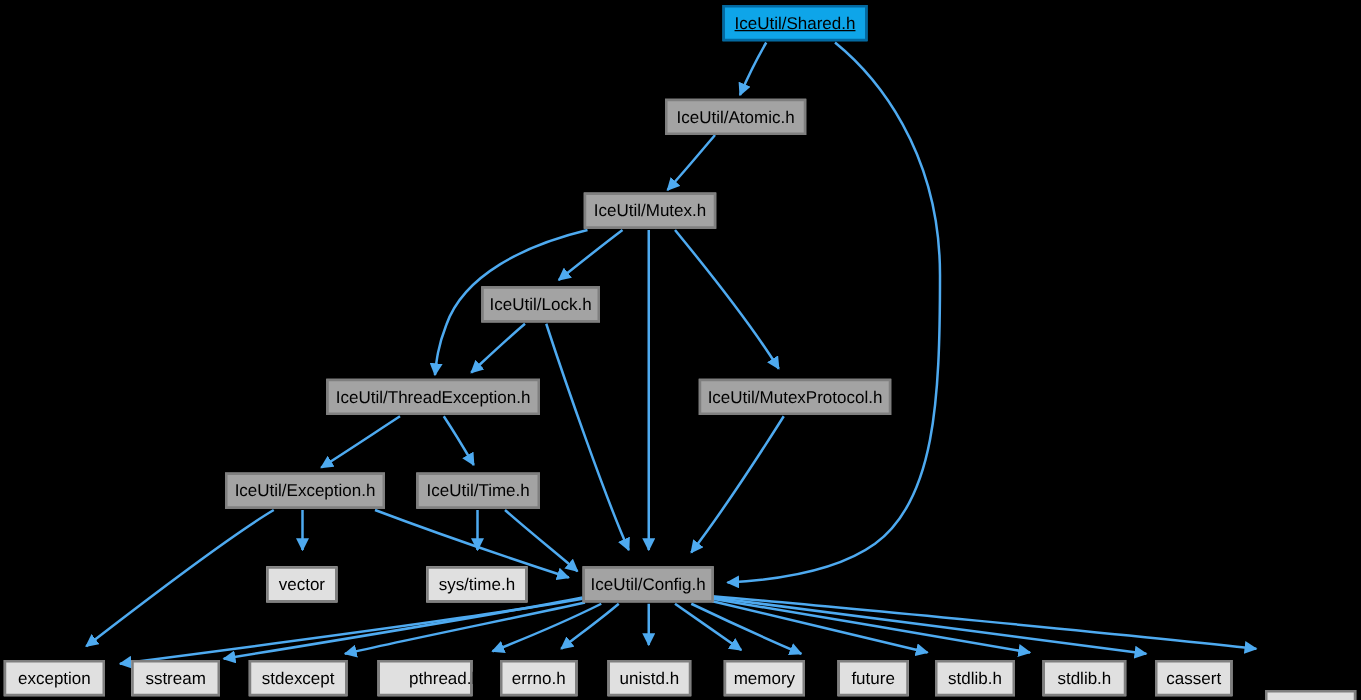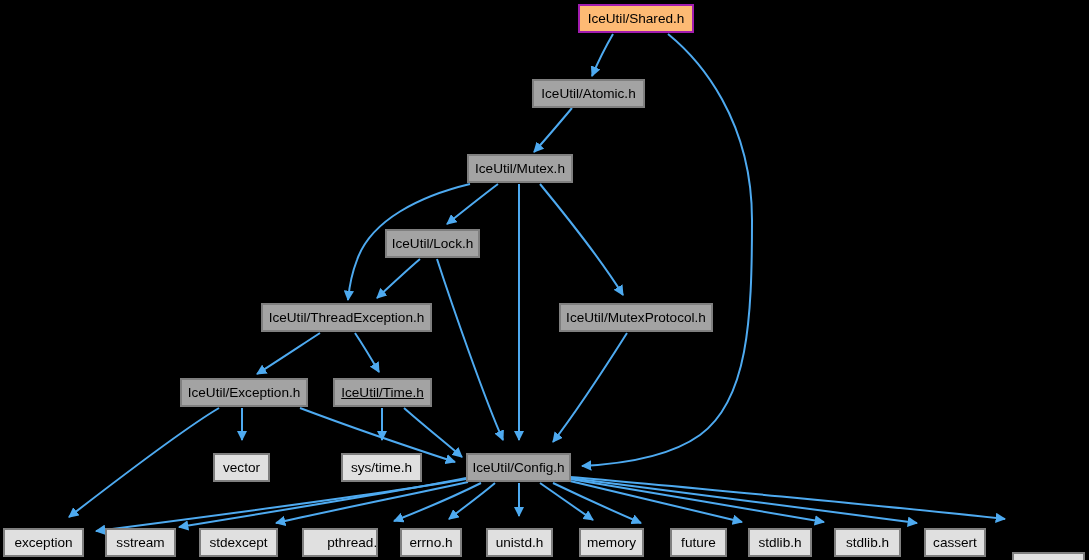--- a/index.html
+++ b/index.html
@@ -29,22 +29,23 @@
     display: flex;
     align-items: center;
     justify-content: center;
     font-size: 13.6px;
     color: #000000;
     white-space: nowrap;
     letter-spacing: 0px;
     line-height: 1;
   }
   .node.root {
-    background: #fdba74;
-    border: 2px solid #a21caf;
+    background: #0ea5e9;
+    border: 2px solid #0369a1;
+    text-decoration: underline;
   }
   .node.internal {
     background: #a3a3a3;
     border: 2px solid #7f7f7f;
   }
   .node.leaf {
     background: #e0e0e0;
     border: 2px solid #7f7f7f;
   }
 </style>
@@ -105,21 +106,21 @@
       </div>
       <div class="node internal" style="left: 261px; top: 303px; width: 171px; height: 29px;">
         <span>IceUtil/ThreadException.h</span>
       </div>
       <div class="node internal" style="left: 559px; top: 303px; width: 154px; height: 29px;">
         <span>IceUtil/MutexProtocol.h</span>
       </div>
       <div class="node internal" style="left: 180px; top: 378px; width: 128px; height: 29px;">
         <span>IceUtil/Exception.h</span>
       </div>
-      <div class="node internal" style="left: 333px; top: 378px; width: 99px; height: 29px; text-decoration: underline;">
+      <div class="node internal" style="left: 333px; top: 378px; width: 99px; height: 29px;">
         <span>IceUtil/Time.h</span>
       </div>
       <div class="node leaf" style="left: 213px; top: 453px; width: 57px; height: 29px;">
         <span>vector</span>
       </div>
       <div class="node leaf" style="left: 341px; top: 453px; width: 81px; height: 29px; text-align: center;">
         <span>sys/time.h</span>
       </div>
       <div class="node internal" style="left: 466px; top: 453px; width: 105px; height: 29px;">
         <span>IceUtil/Config.h</span>

